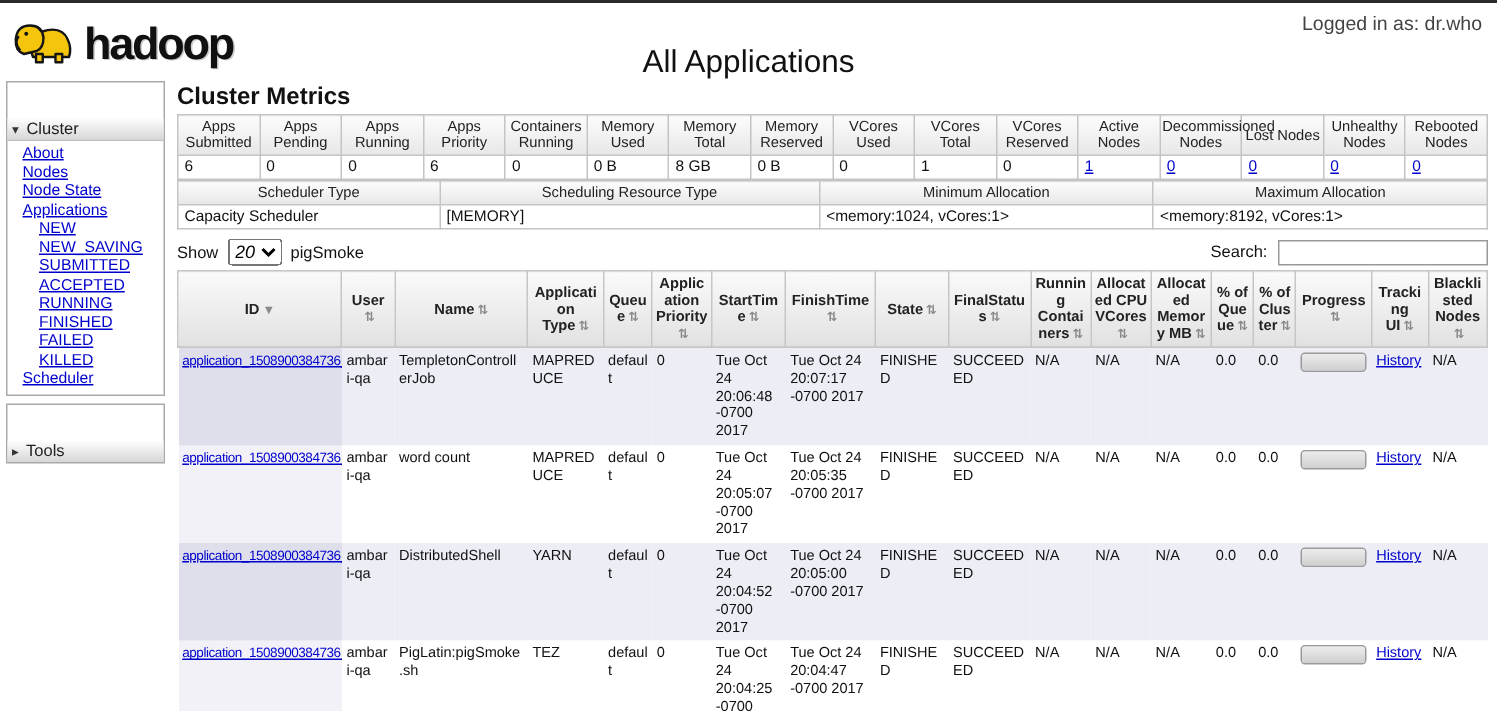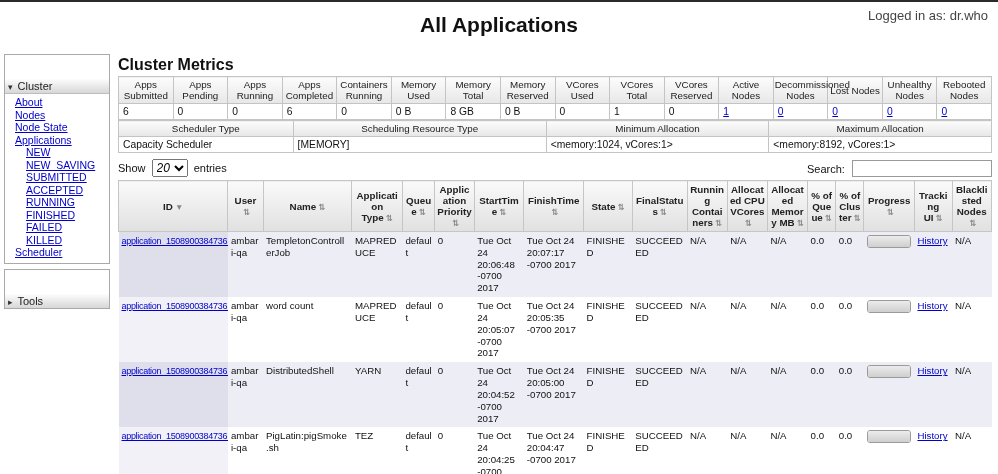--- a/index.html
+++ b/index.html
@@ -2,22 +2,22 @@
 <html><head>
 <meta charset="utf-8">
 <style>
   *{box-sizing:border-box;}
   html,body{margin:0;padding:0;background:#fff;color:#111;
     font-family:"Liberation Sans","DejaVu Sans",sans-serif;font-size:11px;}
   .topbar{position:relative;height:50px;border-top:2px solid #2a2a2a;}
   .logo{position:absolute;left:8px;top:5px;display:flex;align-items:flex-end;}
   .logo-text{font-size:30px;font-weight:bold;letter-spacing:-1.5px;line-height:30px;
     margin-left:2px;color:#101010;text-shadow:1px 1px 0 #c9c9c9;}
-  .title{position:absolute;left:50%;transform:translateX(-50%);top:11px;margin:0;
-    font-size:21px;font-weight:bold;white-space:nowrap;}
+  .title{position:absolute;left:50%;transform:translateX(-50%);top:28px;margin:0;
+    font-size:21px;font-weight:normal;white-space:nowrap;}
   .loggedin{position:absolute;right:10px;top:6px;font-size:13px;color:#444;}
   .layout{display:flex;align-items:flex-start;}
   .sidebar{flex:0 0 106px;width:106px;margin:4px 2px 0 4px;}
   .nav-box{border:1px solid #a9a9a9;margin-bottom:5px;background:#fff;}
   .nav-header{background:linear-gradient(#fdfdfd,#d7d7d7);border-bottom:1px solid #bdbdbd;
     padding:1px 3px;font-size:11px;color:#222;cursor:pointer;white-space:nowrap;margin-top:24px;}
   .nav-box.collapsed .nav-header{border-bottom:none;}
   .tri{font-size:9px;margin-right:2px;color:#333;}
   .sidebar ul{list-style:none;margin:2px 0 4px 10px;padding:0;}
   .sidebar ul.substates{margin:0 0 0 11px;}
@@ -49,20 +49,33 @@
   table.apps td.sorting_1 a{font-size:9px;letter-spacing:-0.3px;}
   table.apps a{color:#0000cc;text-decoration:underline;}
   .pbar{width:100%;max-width:56px;height:13px;border:1px solid #9a9a9a;border-radius:3px;
     background:#fff;overflow:hidden;}
   .pfill{height:100%;background:linear-gradient(#ececec,#cfcfcf);}
 </style>
 </head>
 <body>
 
 <div class="topbar">
+  <div class="logo">
+    <svg width="46" height="38" viewBox="0 0 46 38">
+      <g stroke="#151515" stroke-width="1.6" fill="#f5c50c" stroke-linejoin="round">
+        <path d="M14 31 q-5 -13 6 -17 q13 -4 17 5 q3 6 1 12 z"></path>
+        <path d="M8 29 q-6 -2 -5.5 -10 q1 -9 9.5 -9 q8 0 9 8 q0 7 -4.5 9 z"></path>
+        <path d="M4.5 17 q-3.5 5 1 9.5" fill="none"></path>
+        <path d="M16 29 l0 5.5 l4.5 0 l0 -5.5 z"></path>
+        <path d="M29 29 l0 5.5 l4.5 0 l0 -5.5 z"></path>
+      </g>
+      <circle cx="9.5" cy="15.5" r="1.3" fill="#111"></circle>
+    </svg>
+    <span class="logo-text">hadoop</span>
+  </div>
   <h1 class="title">All Applications</h1>
   <div class="loggedin">Logged in as: dr.who</div>
 </div>
 
 <div class="layout">
   <div class="sidebar">
     <div class="nav-box">
       <div class="nav-header">
         <span class="tri">▾</span>
         <span>Cluster</span>
@@ -93,21 +106,21 @@
   </div>
 
   <div class="main">
     <h3 class="sect">Cluster Metrics</h3>
     <table class="metrics">
       <thead>
           <tr id="cm-head">
             <th>Apps Submitted</th>
             <th>Apps Pending</th>
             <th>Apps Running</th>
-            <th>Apps Completed</th>
+            <th>Apps Priority</th>
             <th>Containers Running</th>
             <th>Memory Used</th>
             <th>Memory Total</th>
             <th>Memory Reserved</th>
             <th>VCores Used</th>
             <th>VCores Total</th>
             <th>VCores Reserved</th>
             <th>Active Nodes</th>
             <th>Decommissioned Nodes</th>
             <th>Lost Nodes</th>
@@ -159,21 +172,21 @@
             <td class="center">&lt;memory:1024, vCores:1&gt;</td>
             <td class="center">&lt;memory:8192, vCores:1&gt;</td>
           </tr>
         </tbody>
     </table>
 
     <div class="controls">
       <div>
         <span>Show</span>
         <select id="len-select"><option>20</option></select>
-        <span>entries</span>
+        <span>pigSmoke</span>
       </div>
       <div>
         <span>Search:</span>
         <input type="text" id="search-input" style="">
       </div>
     </div>
 
     <table class="apps">
       <colgroup id="apps-colgroup">
           <col style="width: 12.8%;">

